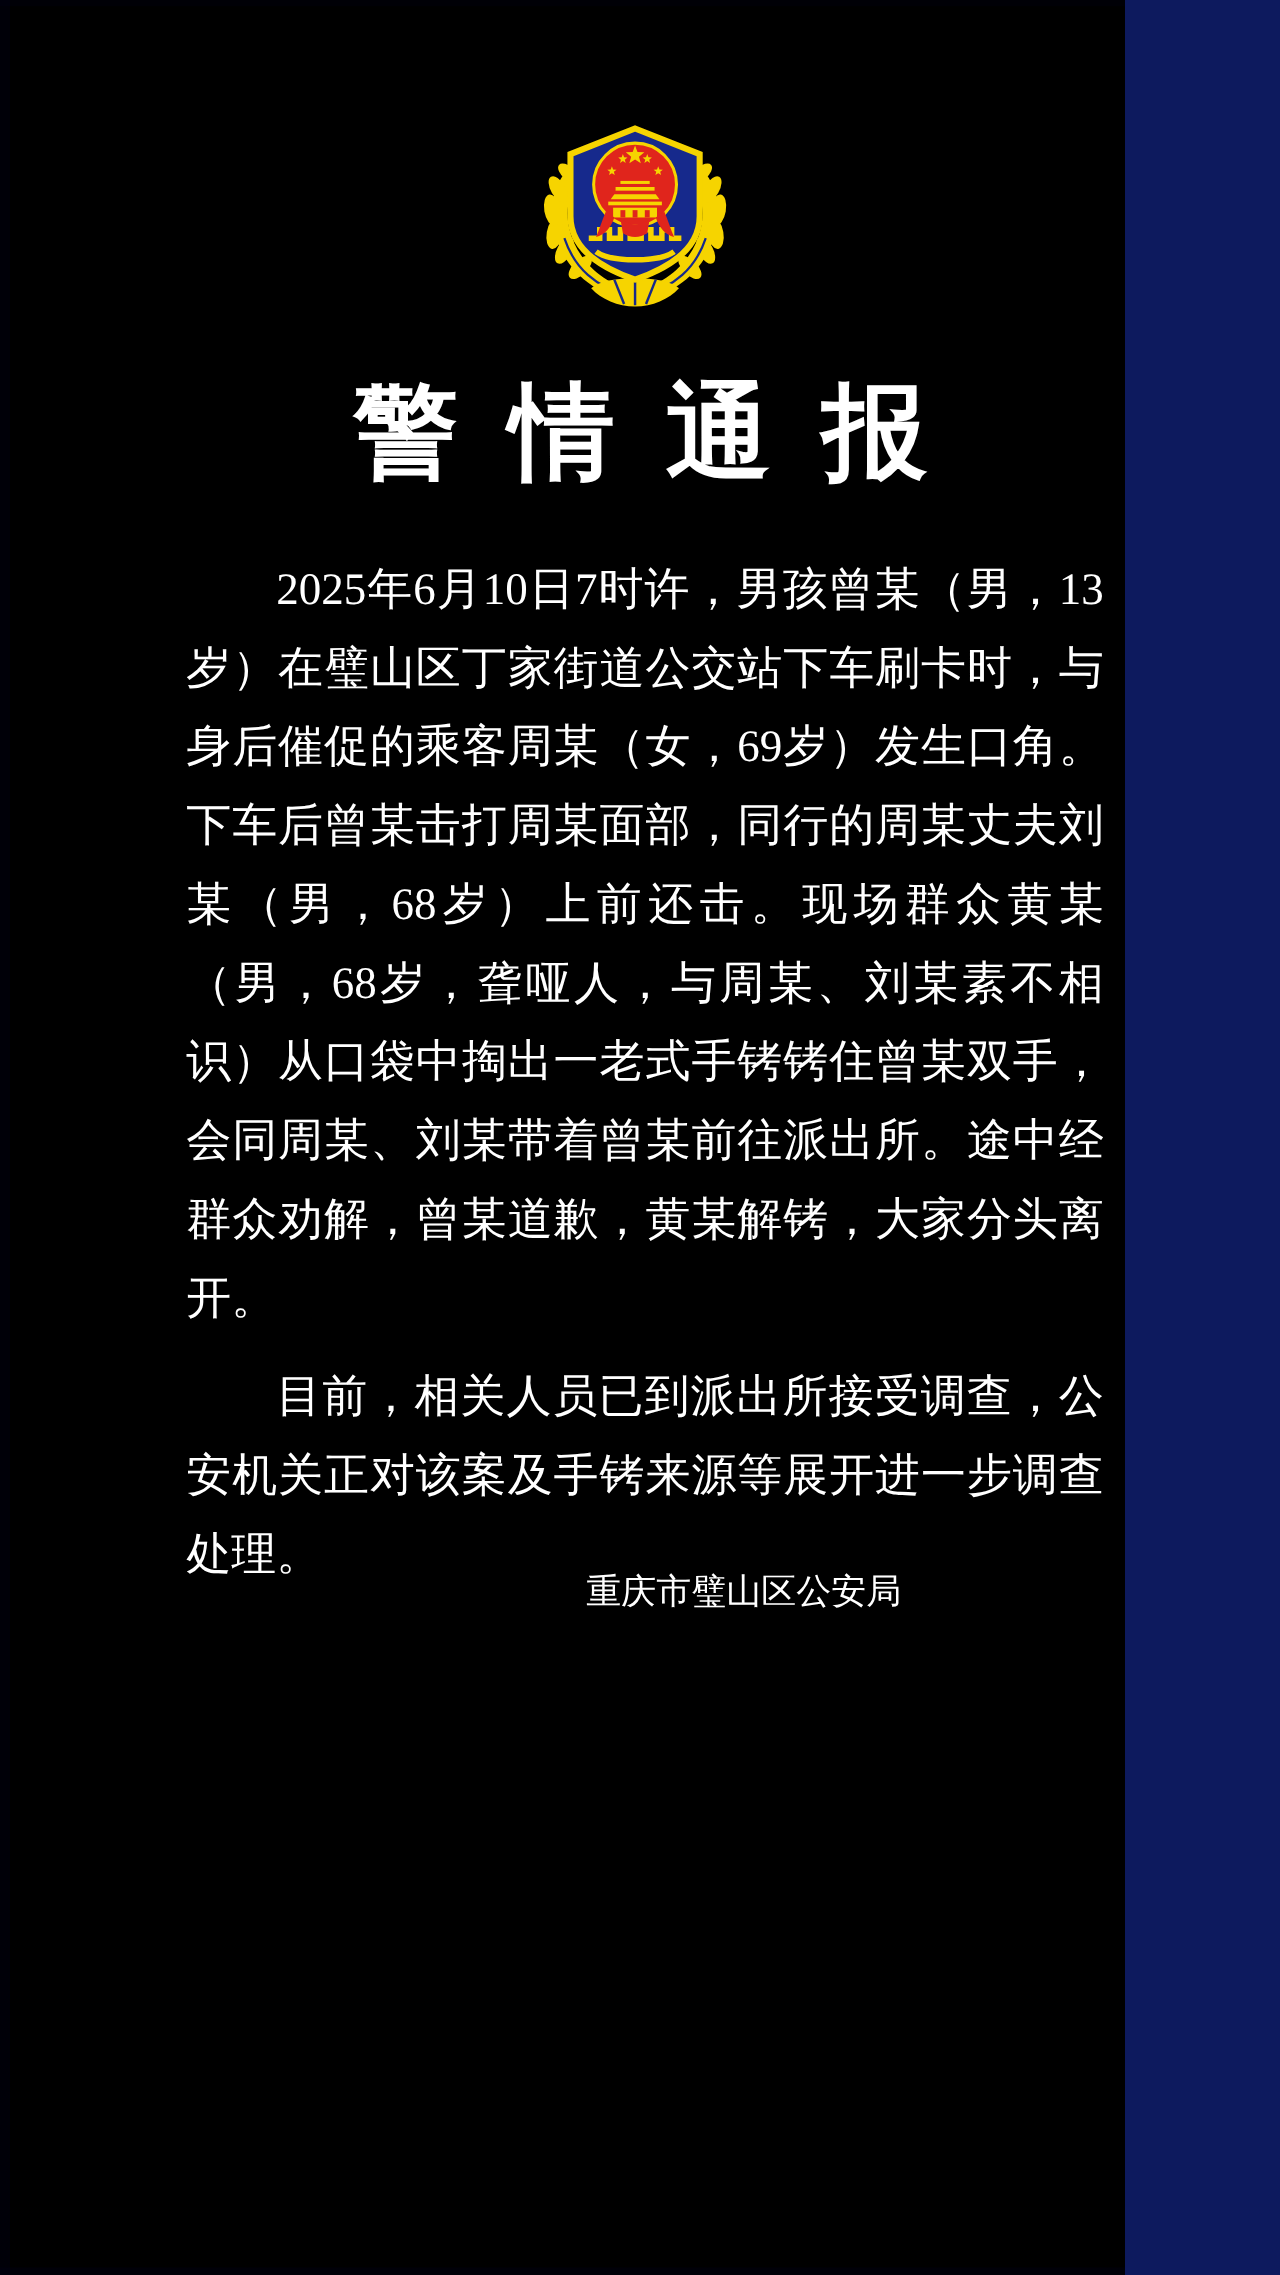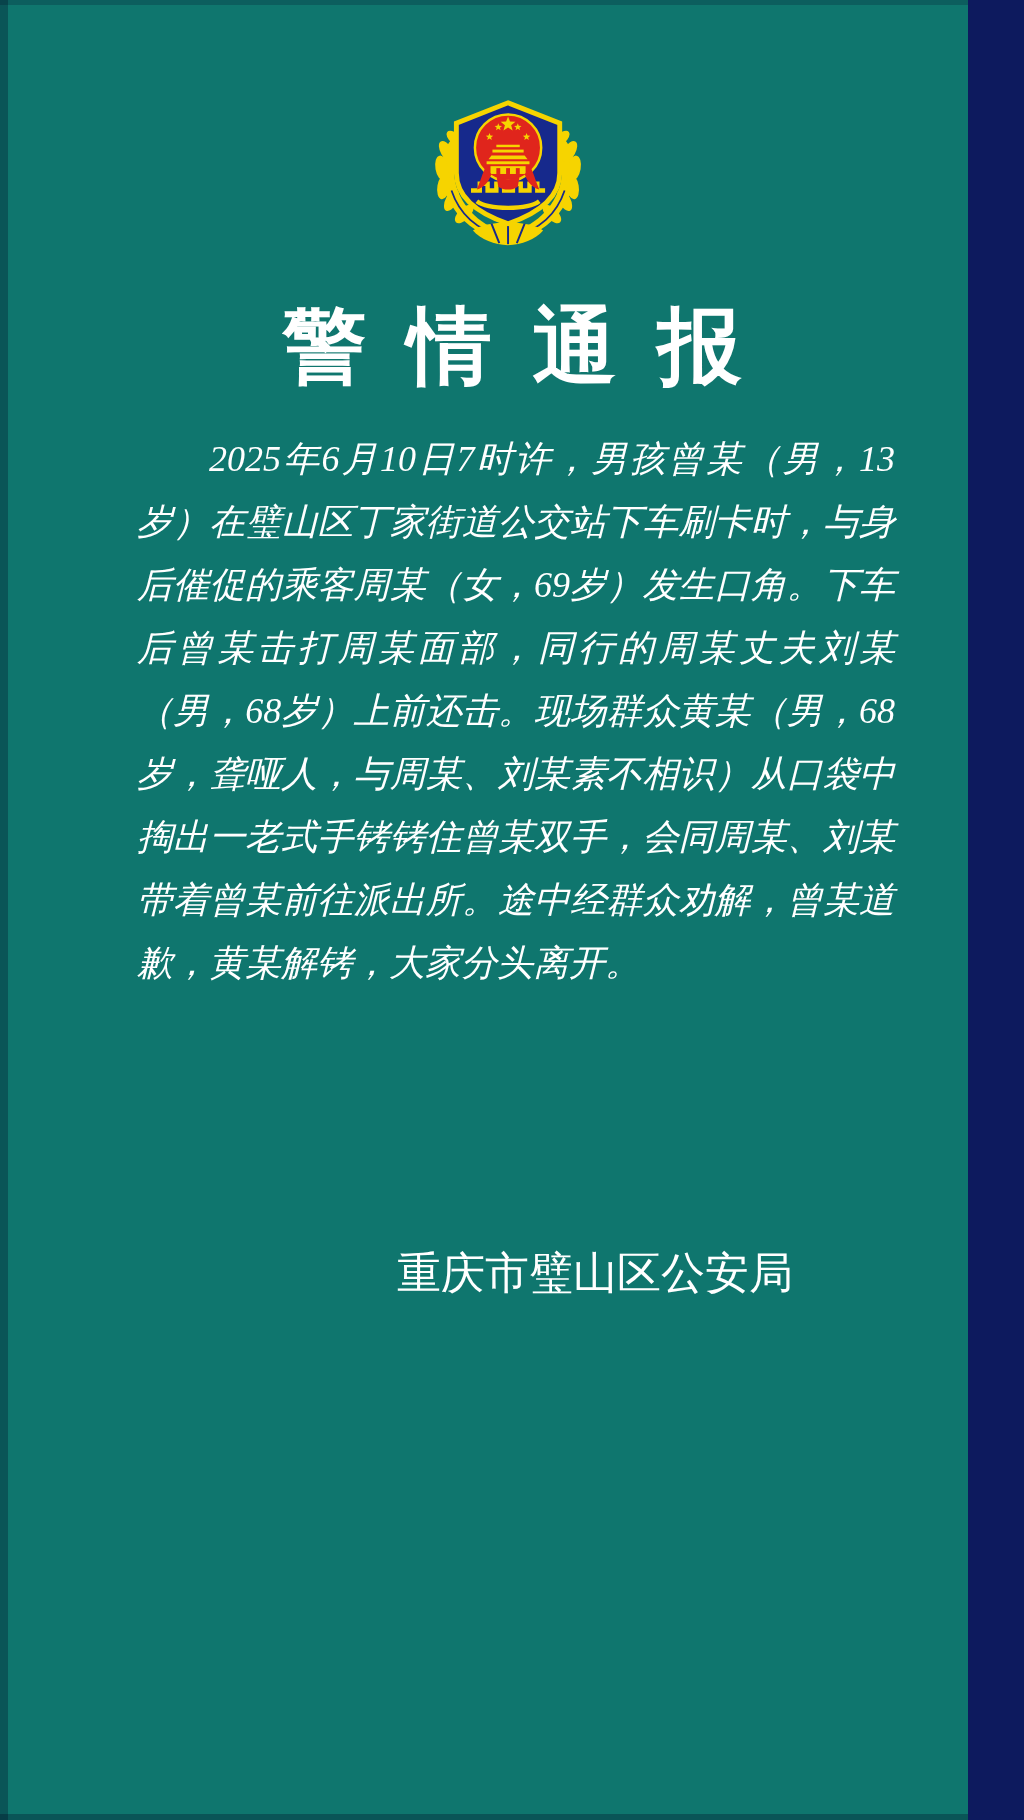--- a/index.html
+++ b/index.html
@@ -1,20 +1,20 @@
 <!DOCTYPE html>
 <html lang="zh"><head>
 <meta charset="utf-8">
 <style>
   html, body { margin: 0; padding: 0; background: #0d1a5e; }
   .poster {
     position: relative;
-    width: 968px;
+    width: 900px;
     height: 1820px;
-    background: #0f766e;
+    background: #000000;
     overflow: hidden;
     font-family: "Liberation Serif", "DejaVu Serif", serif;
     color: #FFFFFF;
     -webkit-font-smoothing: antialiased;
   }
   .edge-shade { position: absolute; pointer-events: none; }
   .edge-left   { left: 0; top: 0; width: 8px;  height: 100%; background: rgba(0,0,30,0.28); }
   .edge-top    { left: 0; top: 0; width: 100%; height: 5px;  background: rgba(0,0,30,0.20); }
   .edge-bottom { left: 0; bottom: 0; width: 100%; height: 6px; background: rgba(0,0,30,0.28); }
 
@@ -45,34 +45,33 @@
     position: absolute;
     top: 424px;
     left: 133px;
     width: 766px;
     font-size: 36px;
     line-height: 63px;
     text-align: justify;
     text-justify: inter-character;
   }
   .body-text p {
-    margin: 4px;
+    margin: 16px;
     text-indent: 72px;
-    font-style: italic;
   }
 
   .signature {
     position: absolute;
     top: 1242px;
     left: 0;
     width: 1024px;
     box-sizing: border-box;
     padding-left: 166px; 
     text-align: center;
-    font-size: 44px;
+    font-size: 28px;
     line-height: 63px;
   }
 </style>
 </head>
 <body>
 
 <div class="poster">
 
   <svg class="emblem" viewBox="0 0 160 160" xmlns="http://www.w3.org/2000/svg" aria-hidden="true">
     <defs>
@@ -146,20 +145,21 @@
         <path d="M102,76 L95,81 C98,90 103,95 110,97 C107,90 105,83 102,76 Z"></path>
         <path d="M66,82 C74,88 82,88 90,82 L88,94 C82,98 74,98 68,94 Z"></path>
       </g>
     </g>
   </svg>
 
   <div class="title">警情通报</div>
 
   <div class="body-text">
     <p>2025年6月10日7时许，男孩曾某（男，13岁）在璧山区丁家街道公交站下车刷卡时，与身后催促的乘客周某（女，69岁）发生口角。下车后曾某击打周某面部，同行的周某丈夫刘某（男，68岁）上前还击。现场群众黄某（男，68岁，聋哑人，与周某、刘某素不相识）从口袋中掏出一老式手铐铐住曾某双手，会同周某、刘某带着曾某前往派出所。途中经群众劝解，曾某道歉，黄某解铐，大家分头离开。</p>
+    <p>目前，相关人员已到派出所接受调查，公安机关正对该案及手铐来源等展开进一步调查处理。</p>
   </div>
 
   <div class="signature">
     <div>重庆市璧山区公安局</div>
   </div>
 
   <div class="edge-shade edge-left"></div>
   <div class="edge-shade edge-top"></div>
   <div class="edge-shade edge-bottom"></div>
 </div>

